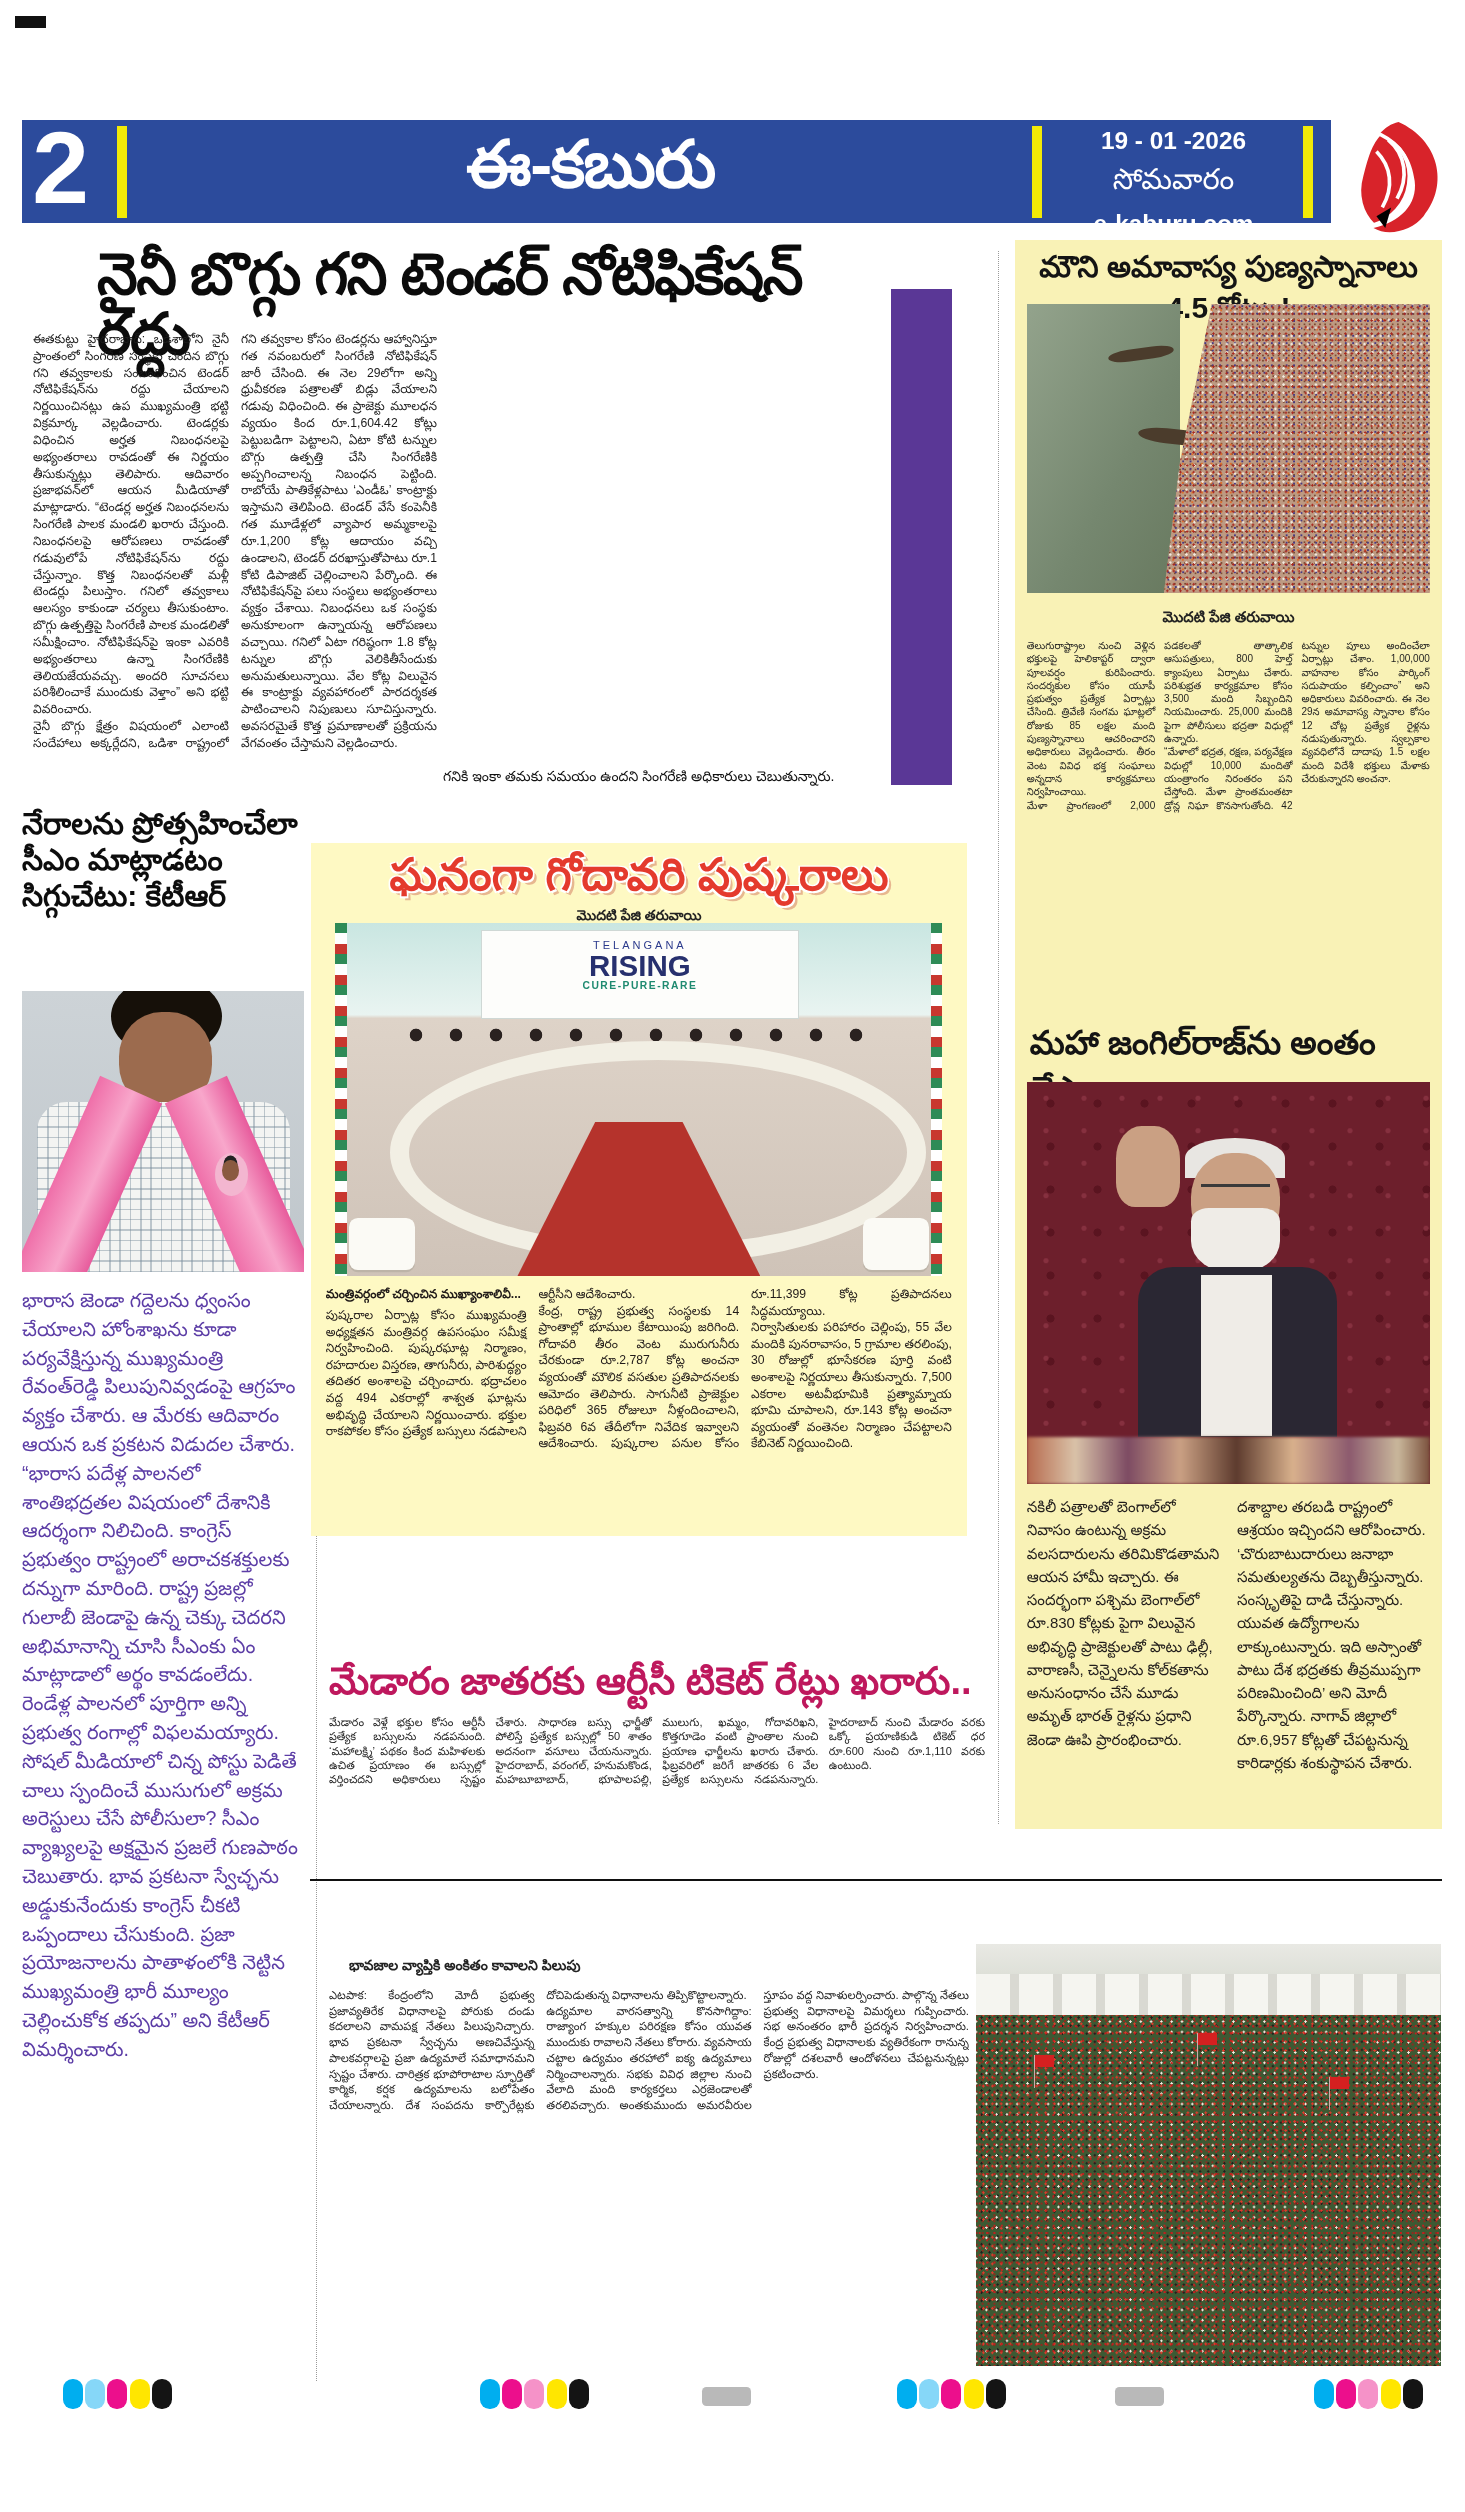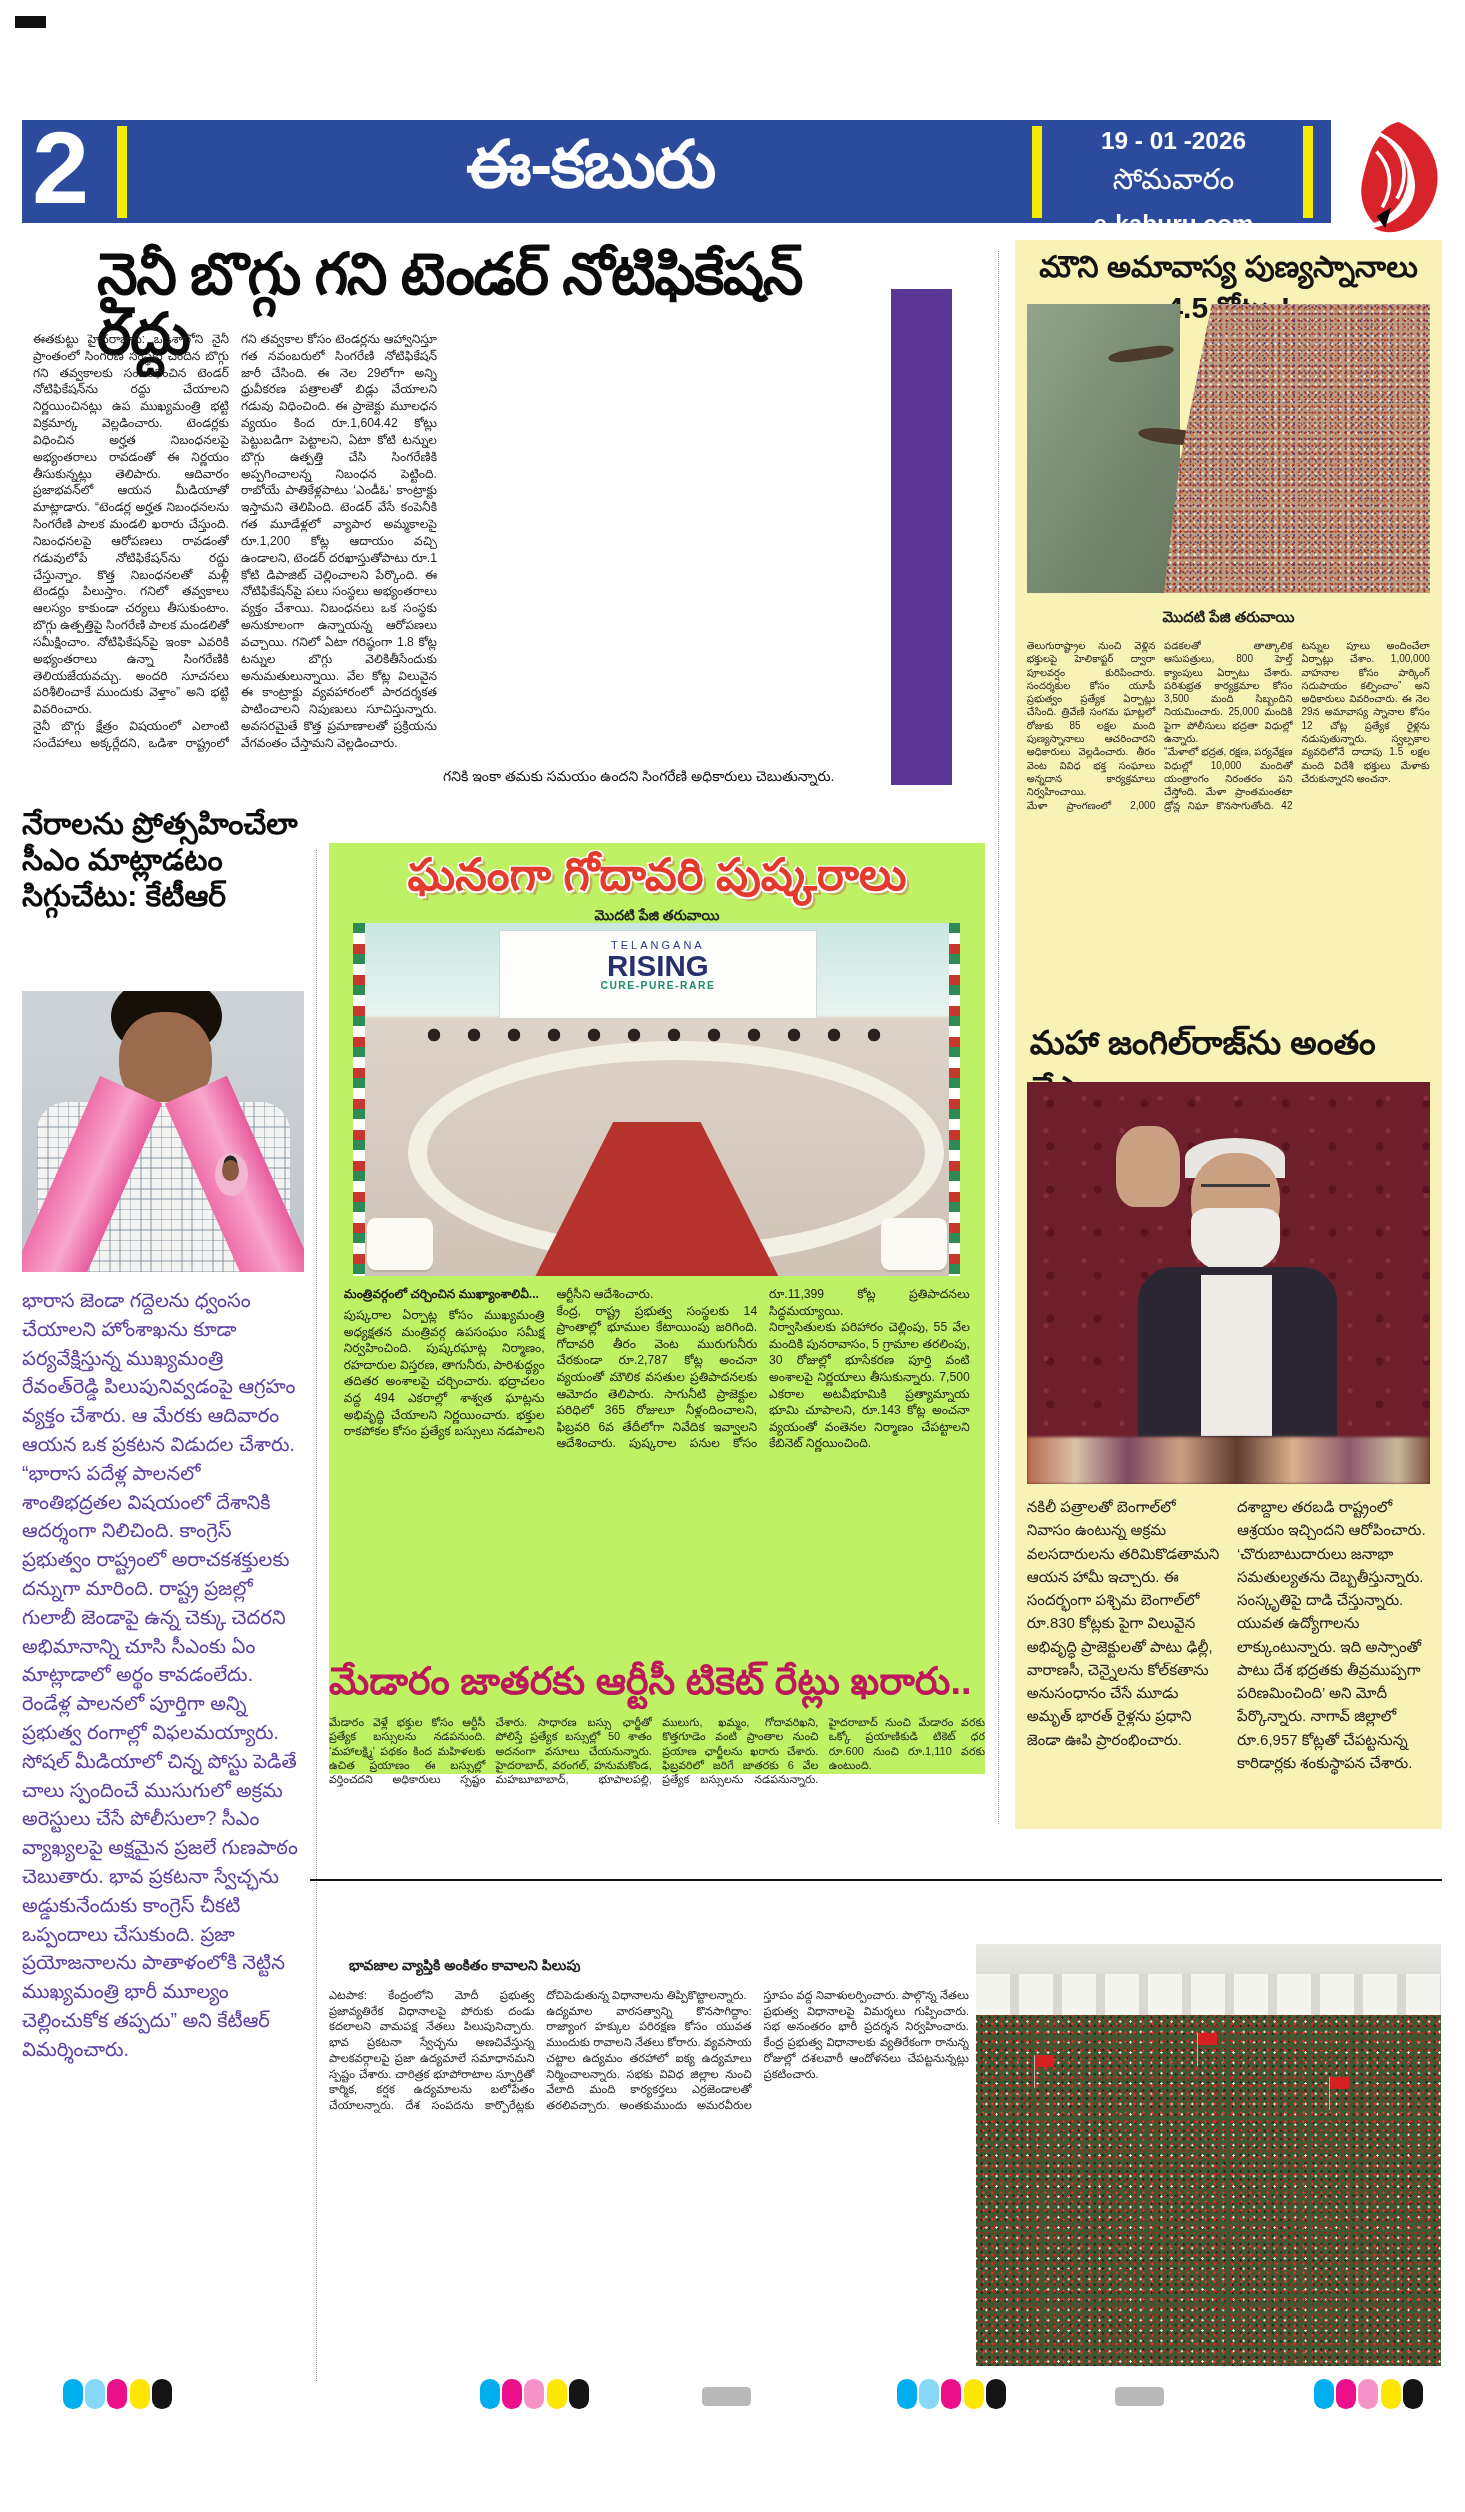--- a/index.html
+++ b/index.html
@@ -17,21 +17,21 @@
   .datebox .d3{font-size:24.4px;font-weight:bold;margin-top:7.4px;}
   .logo-box{left:1309px;top:-11.8px;width:134px;height:139px;background:#fff;border-radius:7.4px;display:flex;align-items:center;justify-content:center;}
   
   .main-headline{left:97px;top:244px;width:772px;font-size:58px;font-weight:900;color:#0b0b0b;letter-spacing:-1.5px;line-height:1.04;}
   .purple-rect{left:891px;top:289px;width:61px;height:496px;background:#5a3796;}
   .main-cols{left:33px;top:331px;width:405px;height:434px;column-count:2;column-gap:11.8px;font-size:12.2px;line-height:1.38;text-align:justify;color:#1c1c1c;white-space:pre-line;overflow:hidden;}
   .main-caption{left:443px;top:768px;width:437px;font-size:14px;color:#111;}
   .vdot{border-left:1.5px dotted #9a9a9a;width:0;}
   .ktr-head{left:22px;top:806px;width:282px;font-size:30px;font-weight:800;line-height:1.2;color:#0d0d0d;}
   .ktr-body{left:22px;top:1286px;width:282px;height:1089px;font-size:19.6px;line-height:1.47;color:#5c3da6;white-space:pre-line;overflow:hidden;}
-  .pink-box{left:329px;top:843px;width:656px;height:931px;background:#bef264;}
+  .pink-box{left:311px;top:843px;width:656px;height:693px;background:#fef9c3;}
   .pink-headline{left:0;top:5.9px;width:100%;text-align:center;font-size:45px;font-weight:900;color:#e43a2d;
     text-shadow:1.5px 1.5px 0 #fff,-1.5px -1.5px 0 #fff,1.5px -1.5px 0 #fff,-1.5px 1.5px 0 #fff,3.7px 3.7px 0 rgba(190,60,45,.35);}
   .cont-note{left:0;top:64px;width:100%;text-align:center;font-size:14px;font-weight:bold;color:#222;}
   .cont-note span{border-bottom:1.5px solid #333;padding:0 5.9px 2.2px;}
   .pink-cols{left:14.8px;top:443px;width:626px;height:349px;column-count:3;column-gap:11.8px;font-size:12.2px;line-height:1.36;text-align:justify;color:#201a18;overflow:hidden;}
   .pink-cols .lead{font-weight:bold;margin:0 0 4.4px;}
   .pink-cols p{margin:0 0 5.9px;white-space:pre-line;}
   .medaram-head{left:329px;top:1660px;width:668px;font-size:38px;font-weight:900;color:#be185d;}
   .medaram-cols{left:329px;top:1715px;width:656px;height:154px;column-count:4;column-gap:10.3px;font-size:11px;line-height:1.3;text-align:justify;color:#1d1d1d;overflow:hidden;}
   .bottom-rule{left:310px;top:1879px;width:1132px;height:2.2px;background:#111;}

